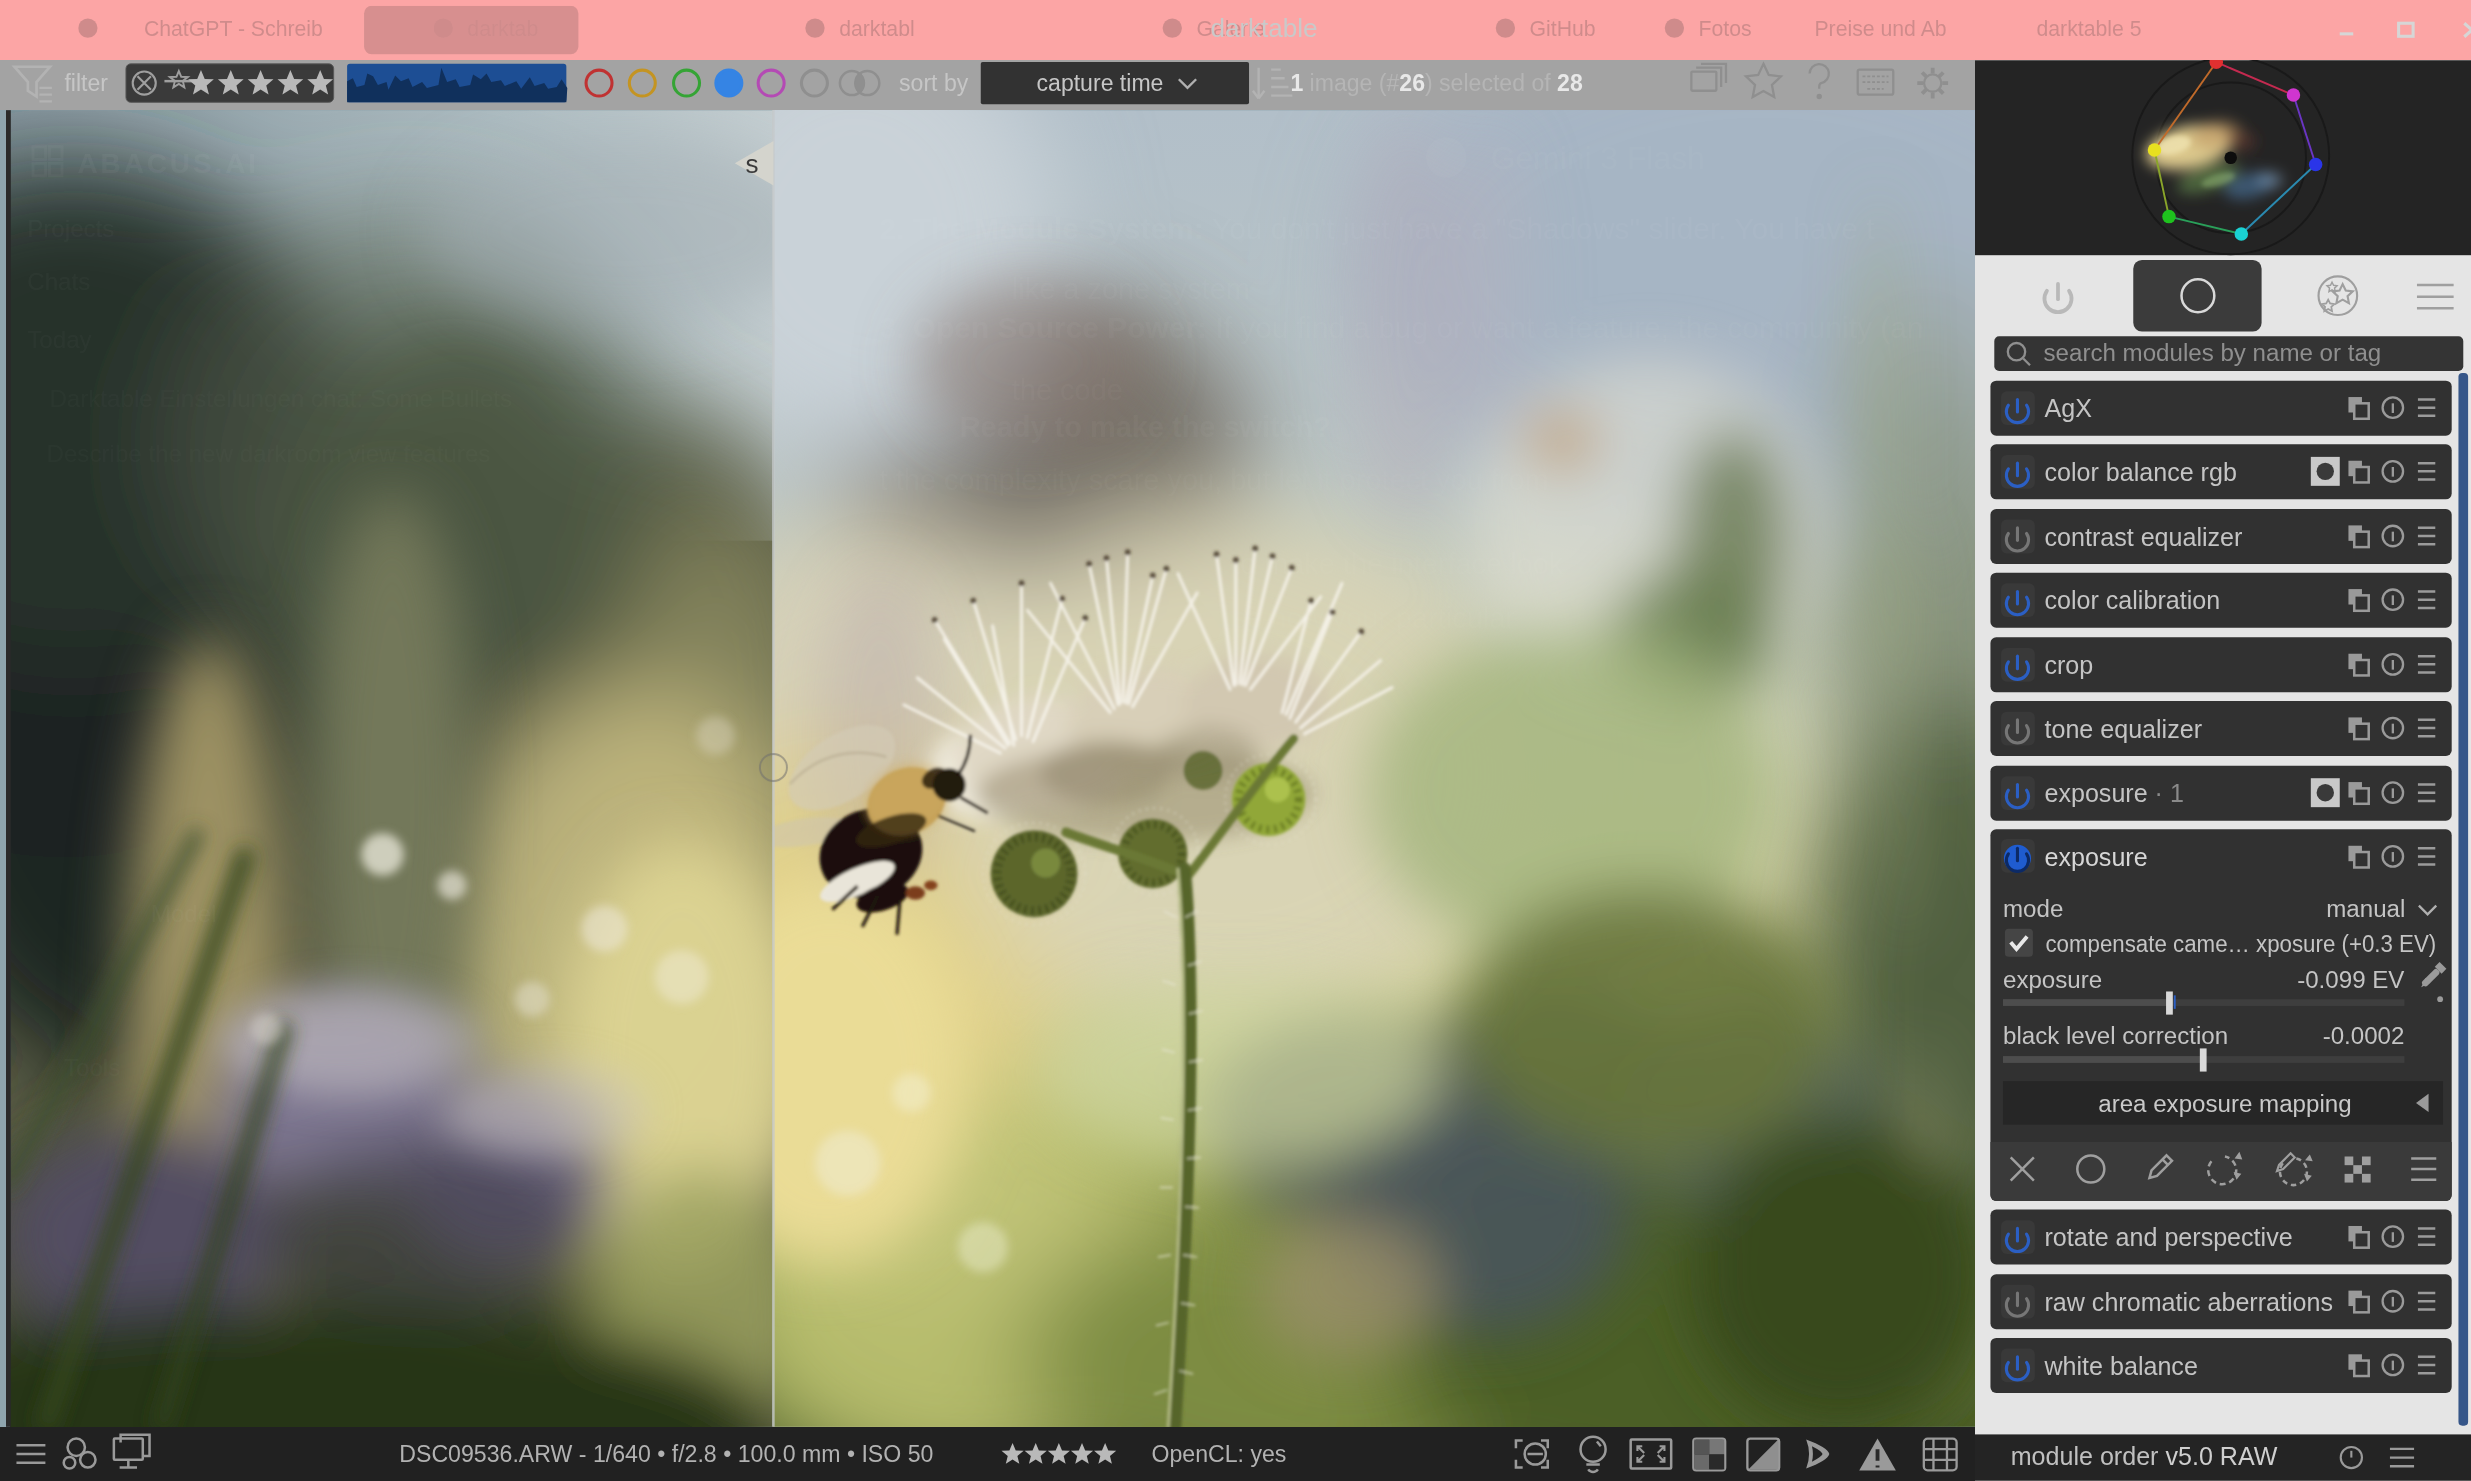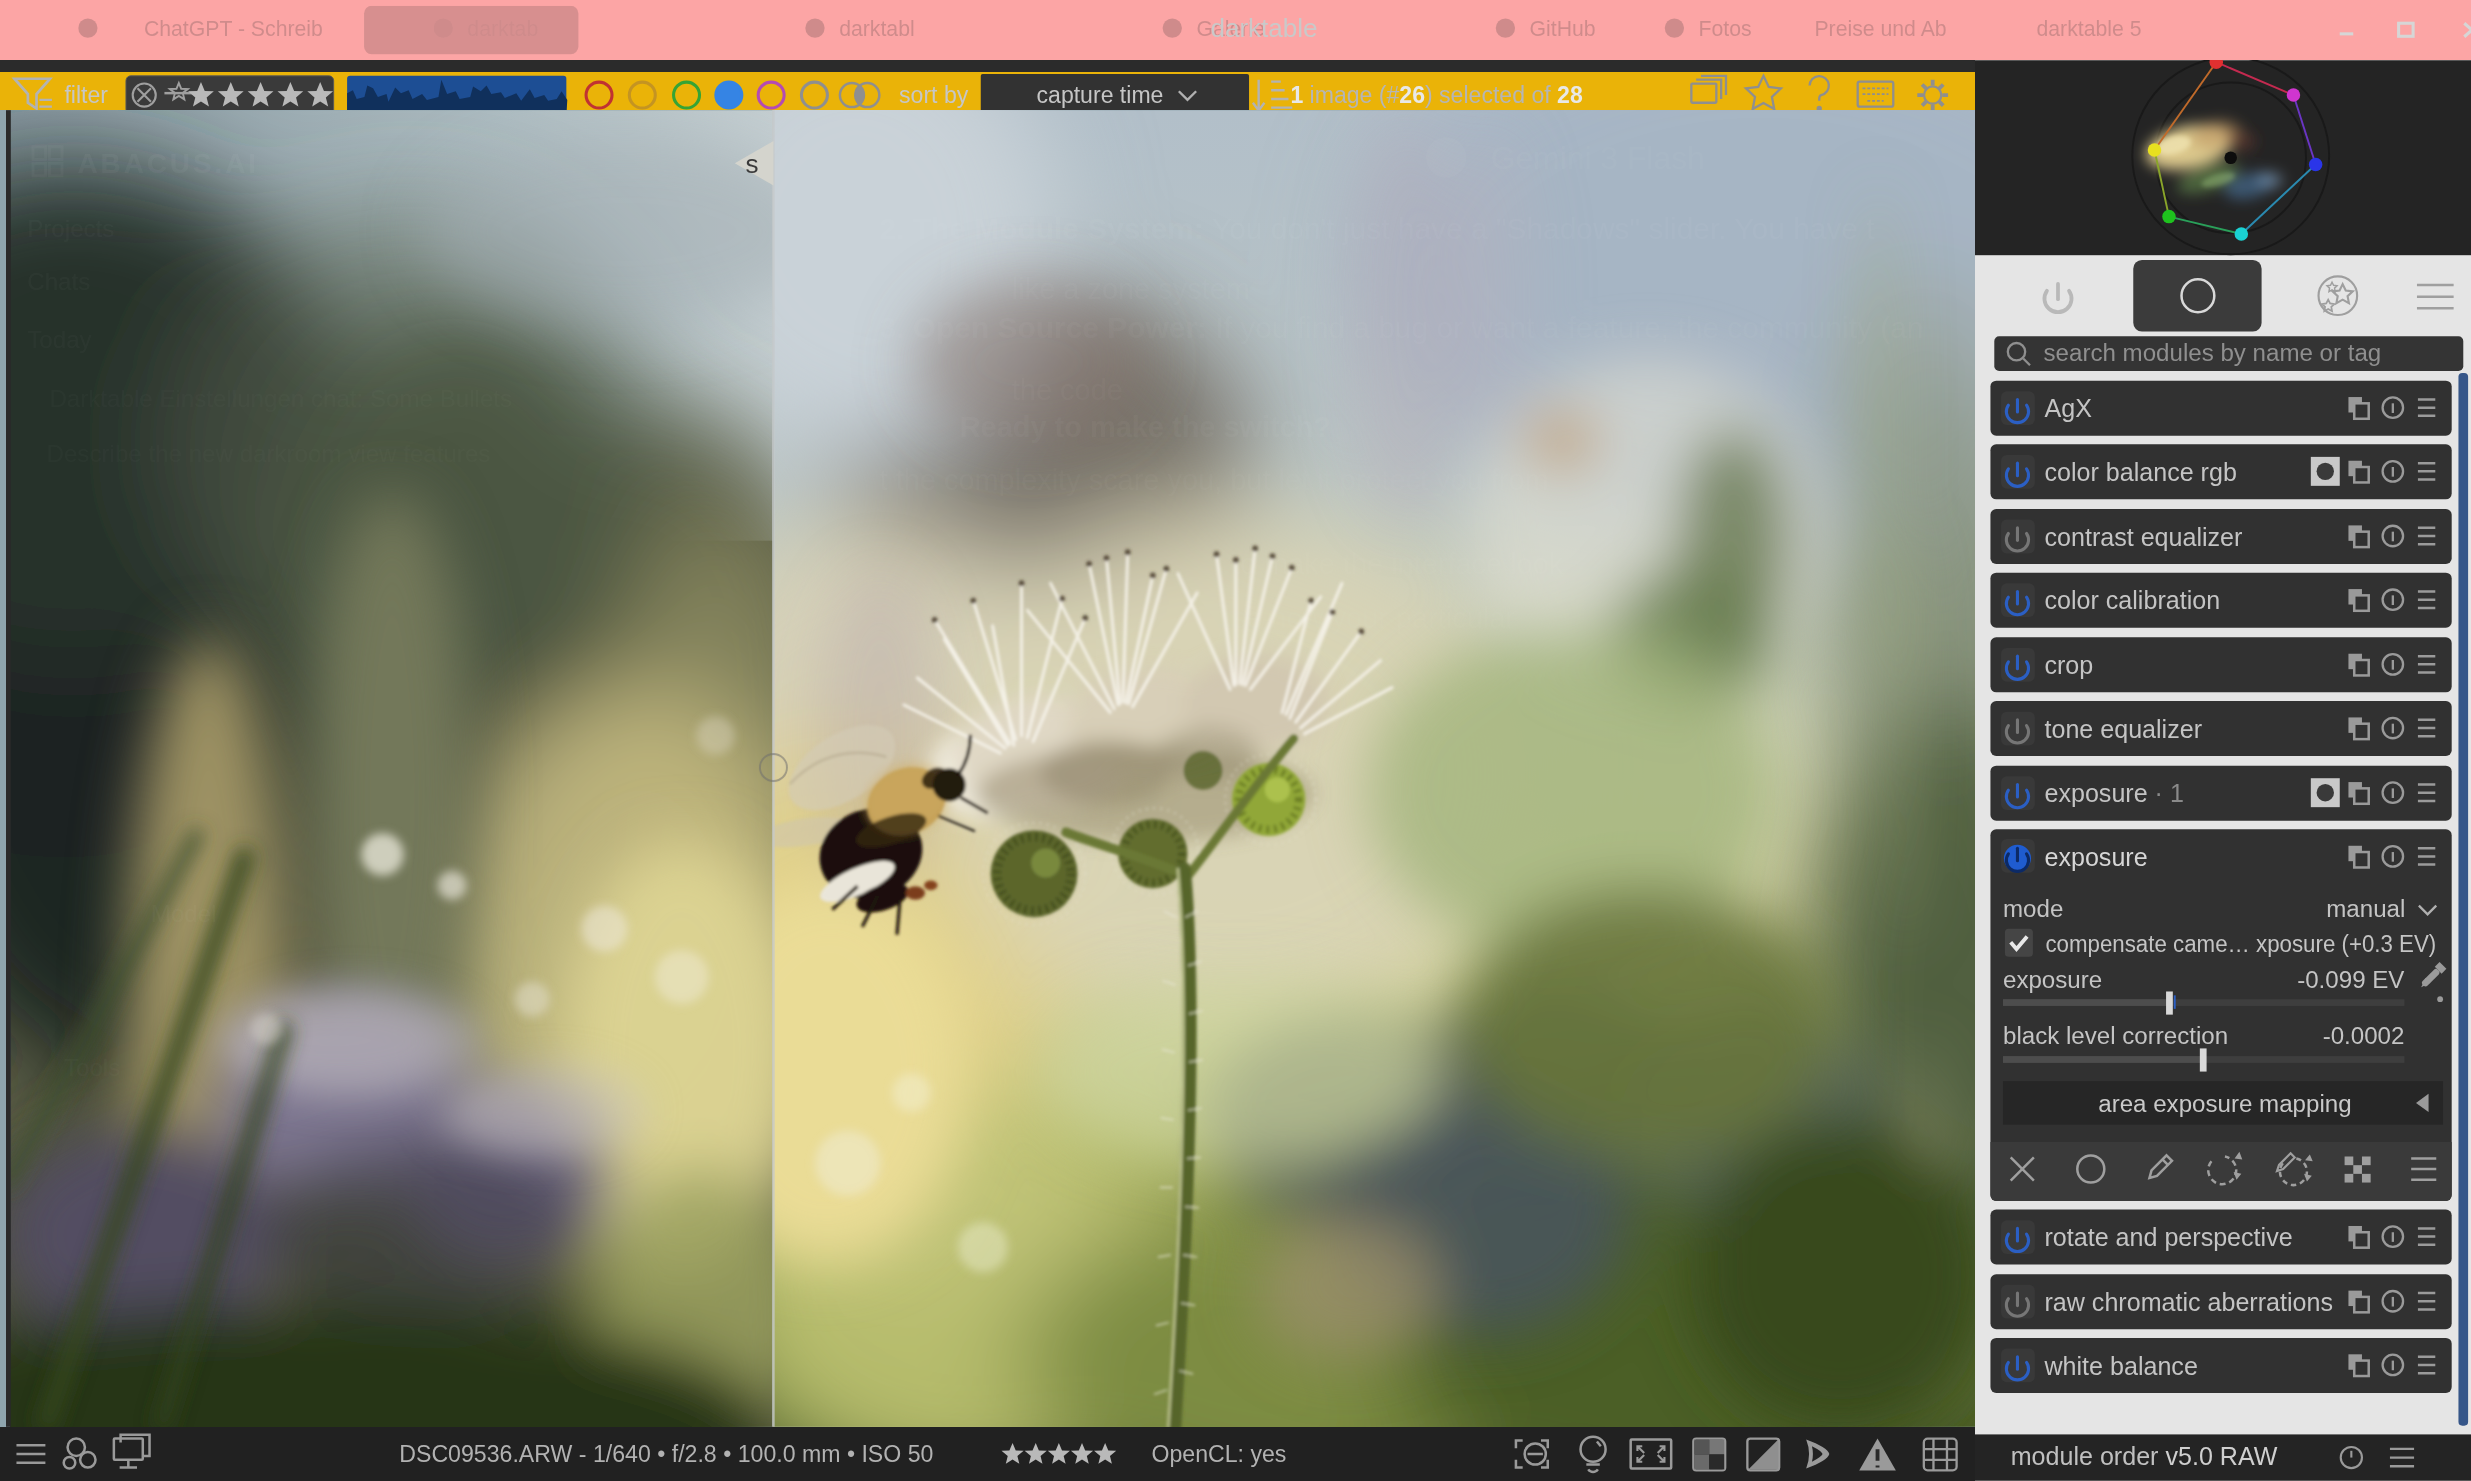--- a/index.html
+++ b/index.html
@@ -1,20 +1,20 @@
 <!DOCTYPE html>
 <html><head>
 <meta charset="utf-8">
 <style>
   html,body{margin:0;padding:0;background:#1e1e1e;}
   #app{position:relative;width:2472px;height:1481px;overflow:hidden;
        font-family:"Liberation Sans", sans-serif;background:#2b2b2b;}
   .abs{position:absolute;}
   #titlebar{left:0;top:0;width:2472px;height:60px;background:#fca5a5;padding-left:28px;}
-  #toolbar{left:0;top:72px;width:1975px;height:50px;background:#eab308;text-align:center;}
+  #toolbar{left:0;top:60px;width:1975px;height:50px;background:#a3a3a3;text-align:center;}
   #photo{left:0;top:110px;width:1975px;height:1317px;background:#8fa5ae;padding-left:6px;}
   #rightpanel{left:1975px;top:60px;width:496px;height:1421px;background:#e5e5e5;}
   #bottombar{left:0;top:1427px;width:1975px;height:54px;background:#212121;text-align:right;}
 </style>
 </head>
 <body>
 <div id="app">
   <div id="titlebar" class="abs">
     <svg width="2472" height="60" viewBox="0 0 2560 62">
 

